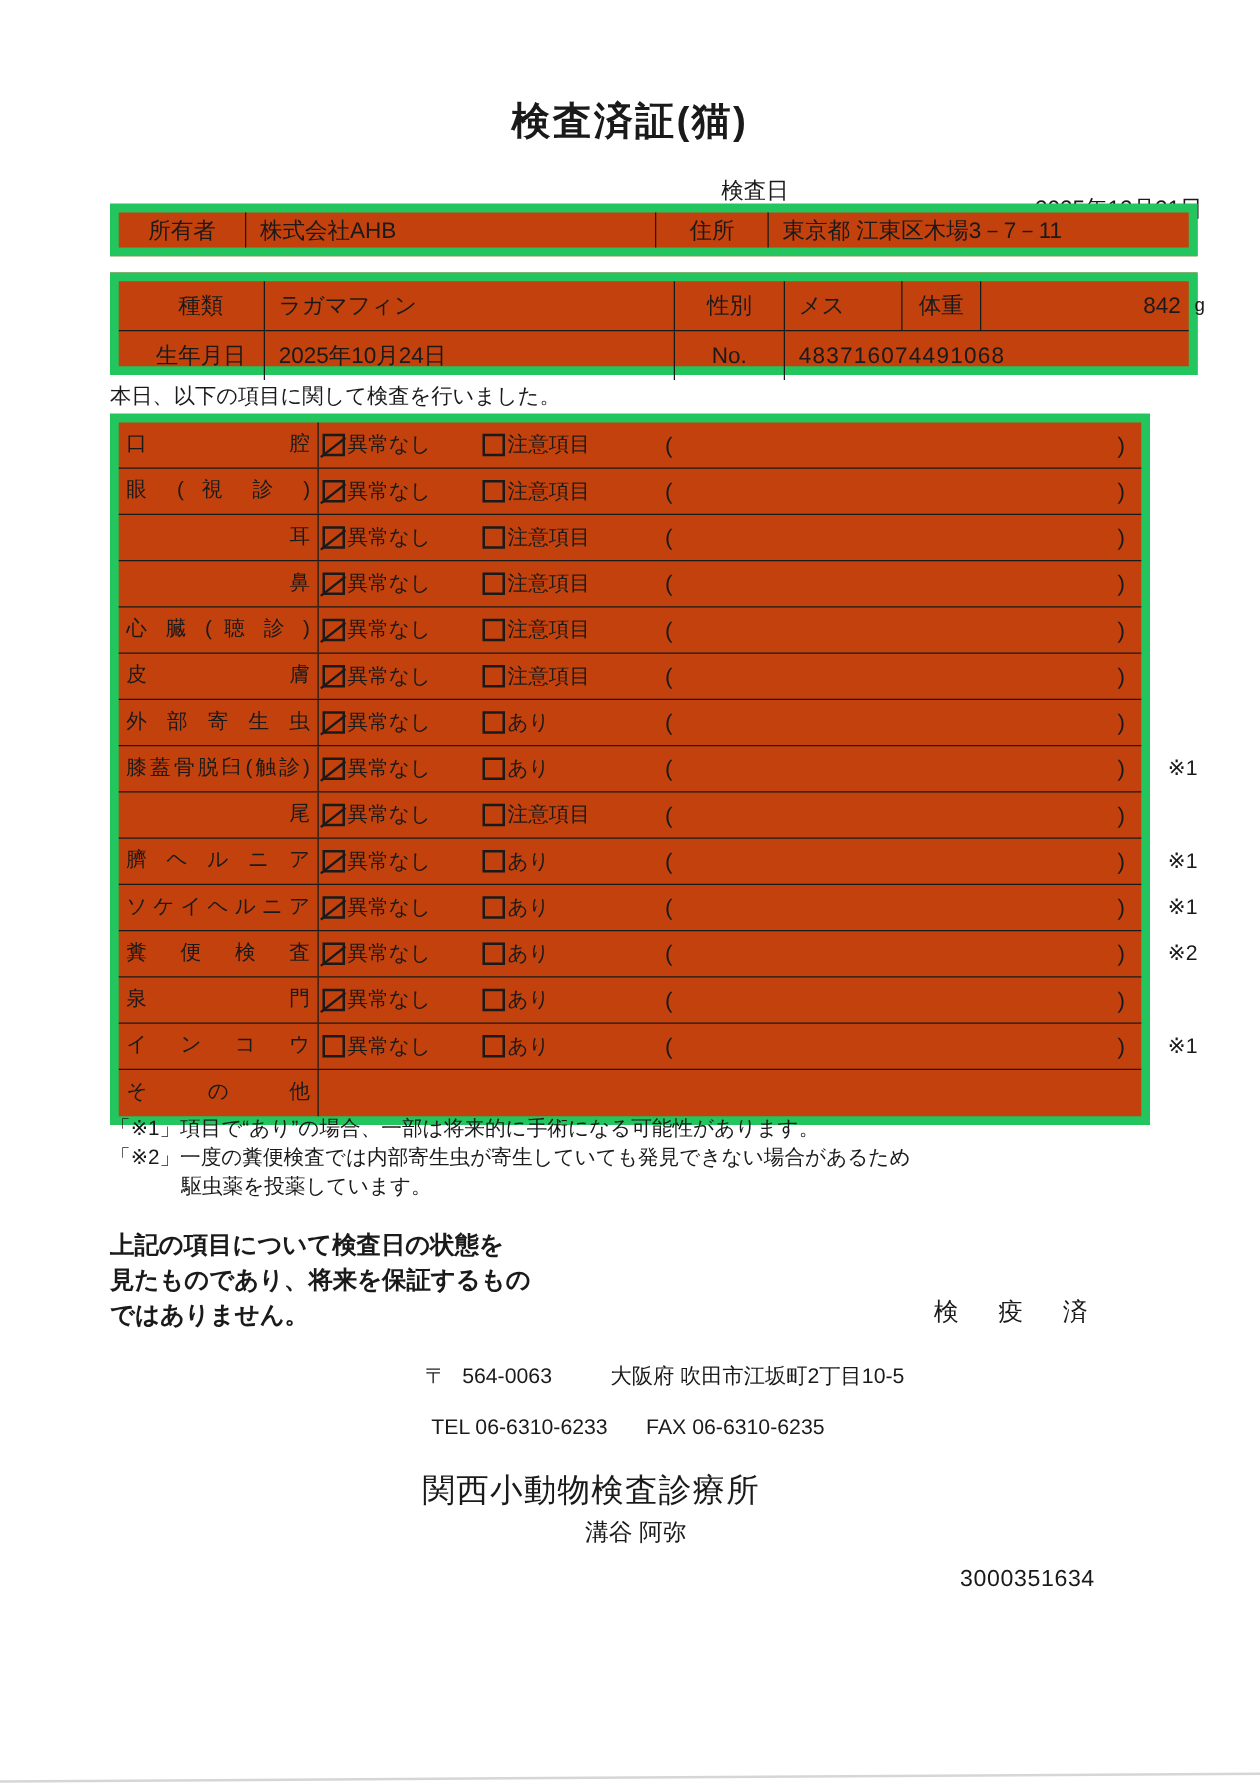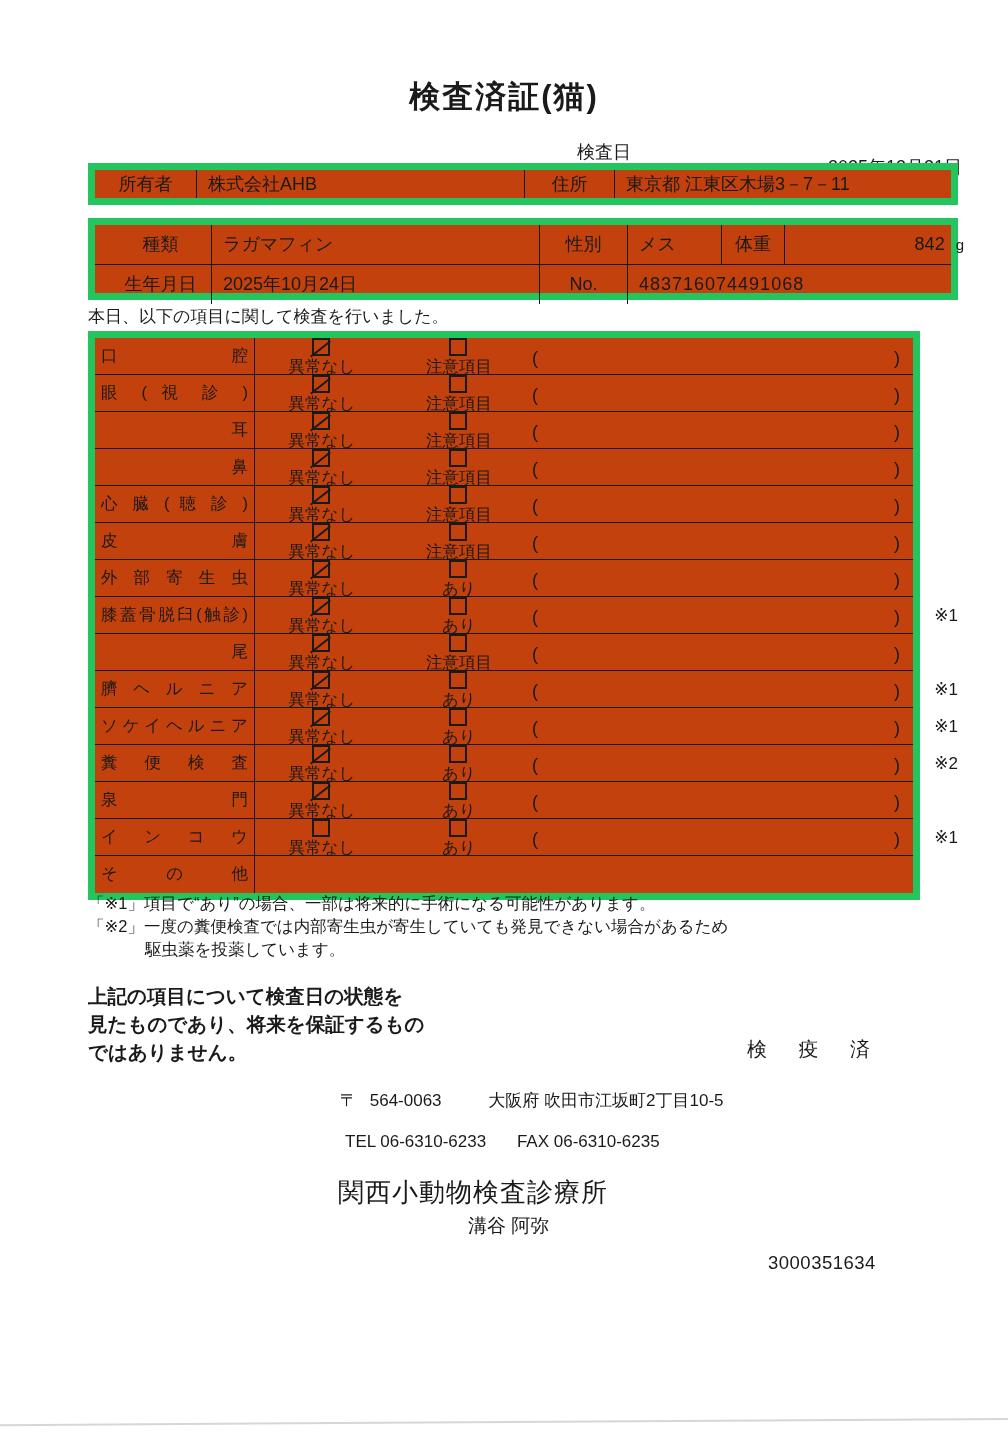--- a/index.html
+++ b/index.html
@@ -33,21 +33,21 @@
   .no-value{font-size:20px;letter-spacing:1px;}
   
   .intro{left:88px;top:305px;font-size:17px;}
   
   #checklist{left:88px;top:331px;width:832px;}
   .cl-row{display:grid;grid-template-columns:160px 1fr;height:37px;border-bottom:1.5px solid #1a1a1a;position:relative;box-sizing:border-box;}
   .cl-row:last-child{border-bottom:none;}
   .cl-label{box-sizing:border-box;border-right:1.5px solid #1a1a1a;padding:0 6px;font-size:16.5px;
     line-height:35px;text-align:justify;text-align-last:justify;overflow:hidden;white-space:nowrap;}
   .cl-content{display:flex;align-items:center;padding-left:3px;font-size:16.5px;}
-  .cl-opt{display:inline-flex;align-items:center;flex-direction:column;}
+  .cl-opt{display:inline-flex;align-items:center;}
   .cl-opt.o1{width:128px;}
   .cl-opt.o2{width:146px;text-align:center;}
   .cb{width:14px;height:14px;border:2px solid #1a1a1a;display:inline-block;position:relative;margin-right:2px;flex:none;}
   .cb.checked::after{content:"";position:absolute;width:25px;height:2px;background:#1a1a1a;
     left:-6px;top:8px;transform:rotate(-38deg);}
   .paren{font-size:18px;}
   .cl-spacer{flex:1;}
   .cl-content .paren:last-child{margin-right:13px;}
   .cl-note{position:absolute;right:-45px;top:8px;font-size:17px;}
   

